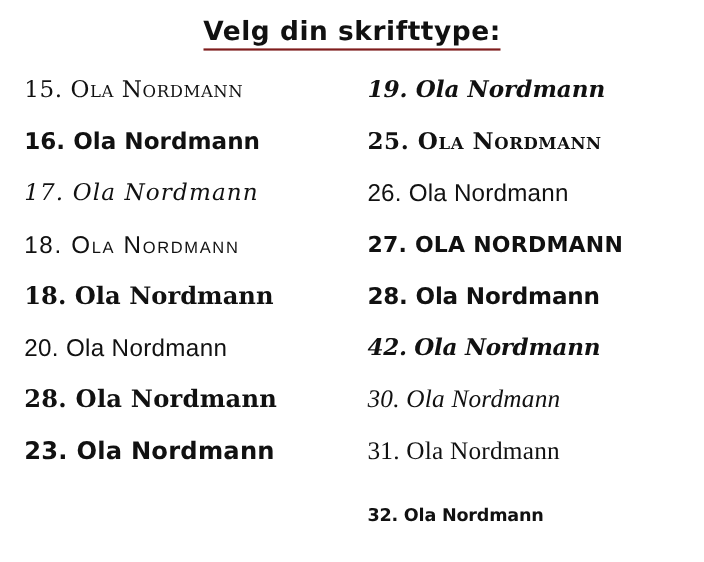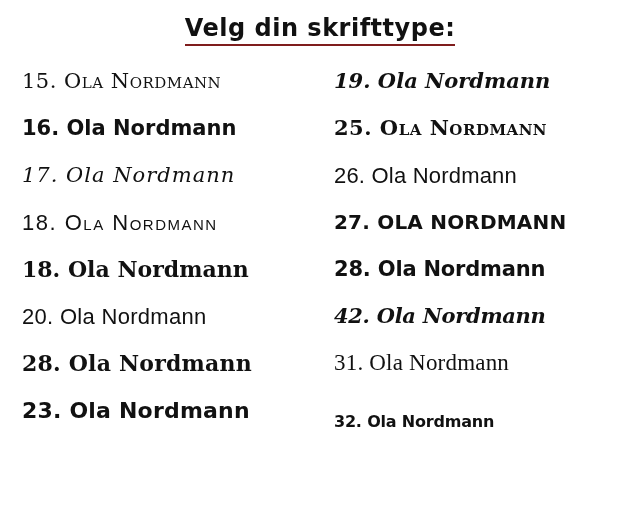--- a/index.html
+++ b/index.html
@@ -136,20 +136,23 @@
       <div class="row">
         <span class="sample s27"><span>27.</span> <span>OLA NORDMANN</span></span>
       </div>
       <div class="row">
         <span class="sample s28"><span>28.</span> <span>Ola Nordmann</span></span>
       </div>
       <div class="row">
         <span class="sample s29"><span>42.</span> <span>Ola Nordmann</span></span>
       </div>
       <div class="row">
+        <span class="sample s30"><span>30.</span> <span>Ola Nordmann</span></span>
+      </div>
+      <div class="row">
         <span class="sample s31"><span>31.</span> <span>Ola Nordmann</span></span>
       </div>
       <div class="row">
         <span class="sample s32"><span>32.</span> <span>Ola Nordmann</span></span>
       </div>
     </div>
 
   </div>
 </div>
 

